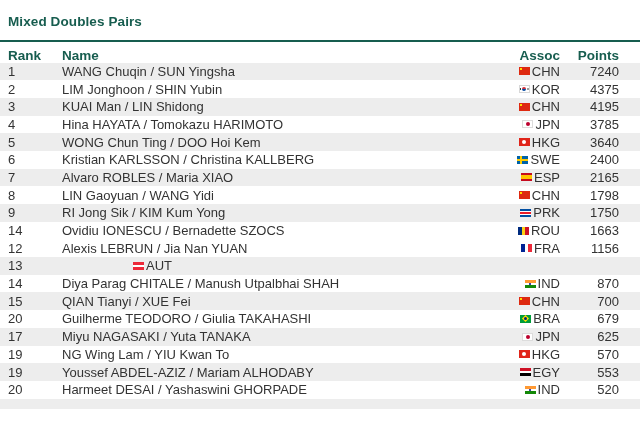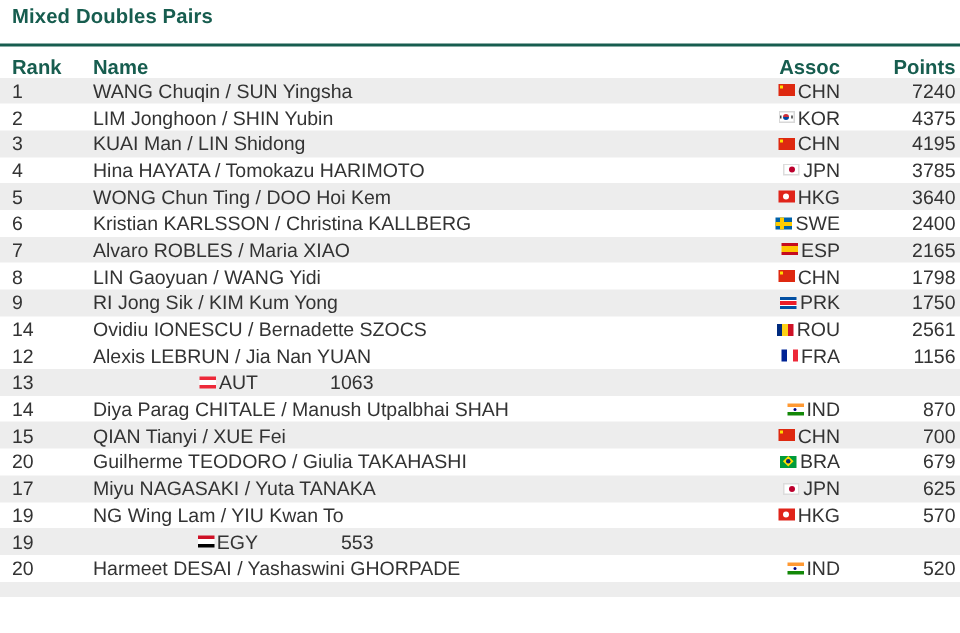--- a/index.html
+++ b/index.html
@@ -8,40 +8,40 @@
     --text:#333333;
     --bg:#ffffff;
   }
   html,body{margin:0;padding:0;}
   body{
     width:640px;height:422px;overflow:hidden;background:var(--bg);
     font-family:"Liberation Sans","DejaVu Sans",sans-serif;
     -webkit-font-smoothing:antialiased;
   }
   .page{width:640px;height:422px;position:relative;}
-  .title-block{padding:3px 0 0 8px;}
+  .title-block{padding:14px 0 0 8px;}
   .title-line{
     color:var(--accent);font-weight:bold;font-size:13.5px;line-height:16.5px;
     letter-spacing:.1px;
   }
   .rule{height:0;border-top:2px solid var(--accent);margin-top:9px;}
   .hdr-row{
     display:flex;align-items:flex-end;height:21px;
     color:var(--accent);font-weight:bold;font-size:13.5px;
   }
   .row{
     display:flex;align-items:center;height:17.7px;
     color:var(--text);font-size:13px;
   }
   .row.striped{background:var(--stripe);}
   .partial-row{height:10px;background:var(--stripe);}
   .col-rank{width:54px;padding-left:8px;flex:none;}
   .col-name{flex:1;min-width:0;white-space:nowrap;overflow:hidden;}
   .col-assoc{width:110px;flex:none;display:flex;align-items:center;justify-content:flex-end;}
-  .col-points{width:80px;flex:none;text-align:right;padding-right:3px;box-sizing:border-box;}
+  .col-points{width:80px;flex:none;text-align:right;padding-right:21px;box-sizing:border-box;}
   
   .flag{width:11px;height:8px;display:inline-block;flex:none;margin-right:2px;position:relative;}
   .flag-chn{background:#de2910;}
   .flag-chn::before{content:"";position:absolute;left:1px;top:1px;width:2px;height:2px;background:#ffde00;}
   .flag-kor{background:#fff;box-shadow:inset 0 0 0 1px #d8d8d8;}
   .flag-kor::before{content:"";position:absolute;left:3.5px;top:2px;width:4px;height:4px;border-radius:50%;
     background:linear-gradient(180deg,#cd2e3a 50%,#0047a0 50%);}
   .flag-kor::after{content:"";position:absolute;left:1px;top:3px;width:1.5px;height:2px;background:#3a3a3a;
     box-shadow:7.5px 0 0 #3a3a3a;}
   .flag-jpn{background:#fff;box-shadow:inset 0 0 0 1px #dcdcdc;}
@@ -166,38 +166,37 @@
         </div>
         <div class="col-points">1750</div>
       </div>
       <div class="row">
         <div class="col-rank">14</div>
         <div class="col-name">Ovidiu IONESCU / Bernadette SZOCS</div>
         <div class="col-assoc">
           <div class="flag flag-rou"></div>
           <div class="">ROU</div>
         </div>
-        <div class="col-points">2561</div>
+        <div class="col-points">1663</div>
       </div>
       <div class="row">
         <div class="col-rank">12</div>
         <div class="col-name">Alexis LEBRUN / Jia Nan YUAN</div>
         <div class="col-assoc">
           <div class="flag flag-fra"></div>
           <div class="">FRA</div>
         </div>
         <div class="col-points">1156</div>
       </div>
       <div class="row striped">
         <div class="col-rank">13</div>
         <div class="col-assoc">
           <div class="flag flag-aut"></div>
           <div class="">AUT</div>
         </div>
-        <div class="col-points">1063</div>
       </div>
       <div class="row">
         <div class="col-rank">14</div>
         <div class="col-name">Diya Parag CHITALE / Manush Utpalbhai SHAH</div>
         <div class="col-assoc">
           <div class="flag flag-ind"></div>
           <div class="">IND</div>
         </div>
         <div class="col-points">870</div>
       </div>
@@ -232,20 +231,21 @@
         <div class="col-rank">19</div>
         <div class="col-name">NG Wing Lam / YIU Kwan To</div>
         <div class="col-assoc">
           <div class="flag flag-hkg"></div>
           <div class="">HKG</div>
         </div>
         <div class="col-points">570</div>
       </div>
       <div class="row striped">
         <div class="col-rank">19</div>
+        <div class="col-name">Youssef ABDEL-AZIZ / Mariam ALHODABY</div>
         <div class="col-assoc">
           <div class="flag flag-egy"></div>
           <div class="">EGY</div>
         </div>
         <div class="col-points">553</div>
       </div>
       <div class="row">
         <div class="col-rank">20</div>
         <div class="col-name">Harmeet DESAI / Yashaswini GHORPADE</div>
         <div class="col-assoc">

